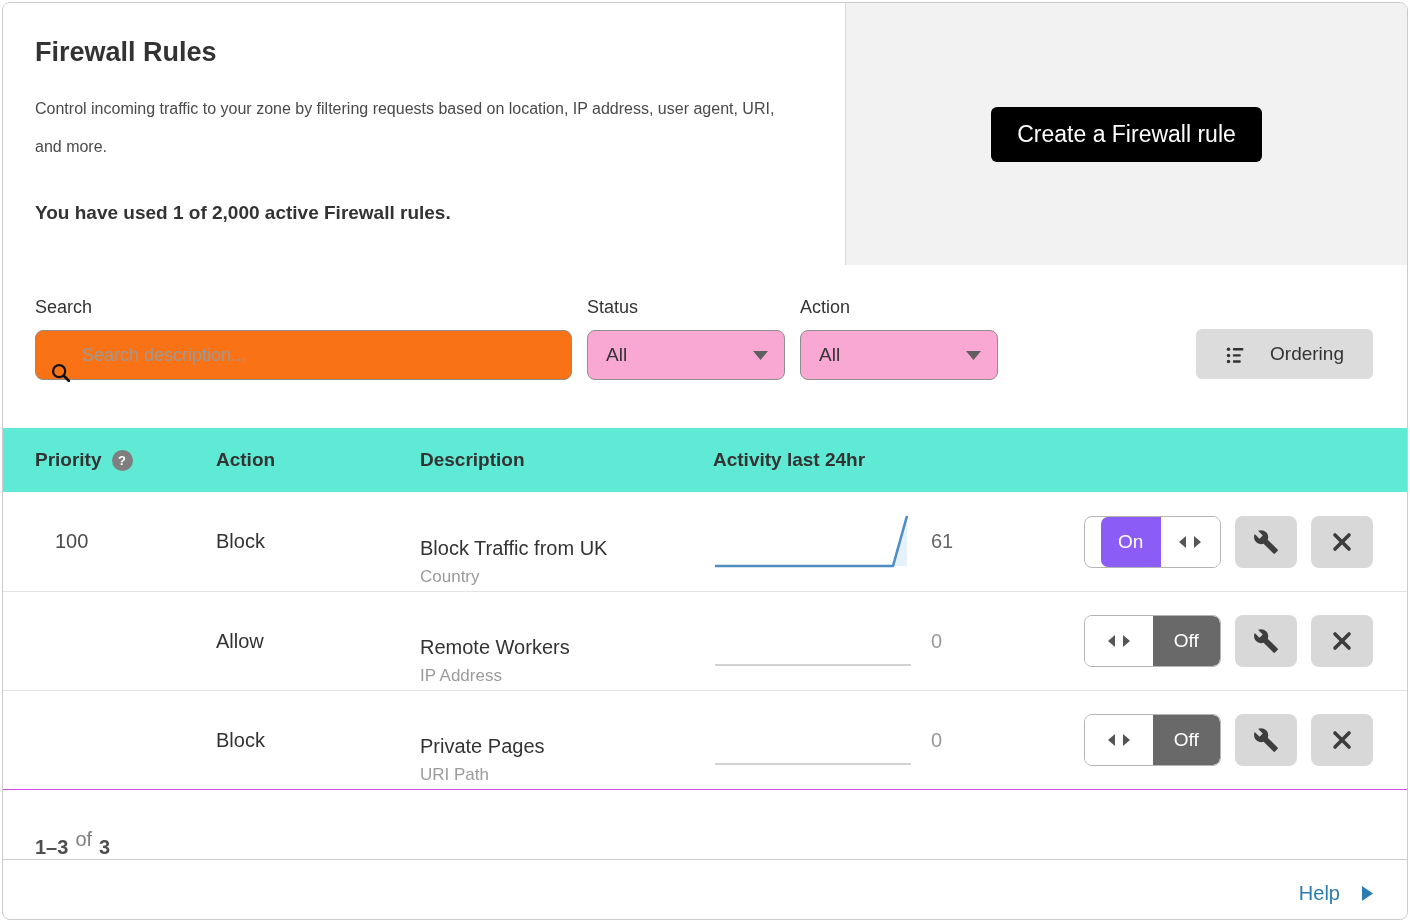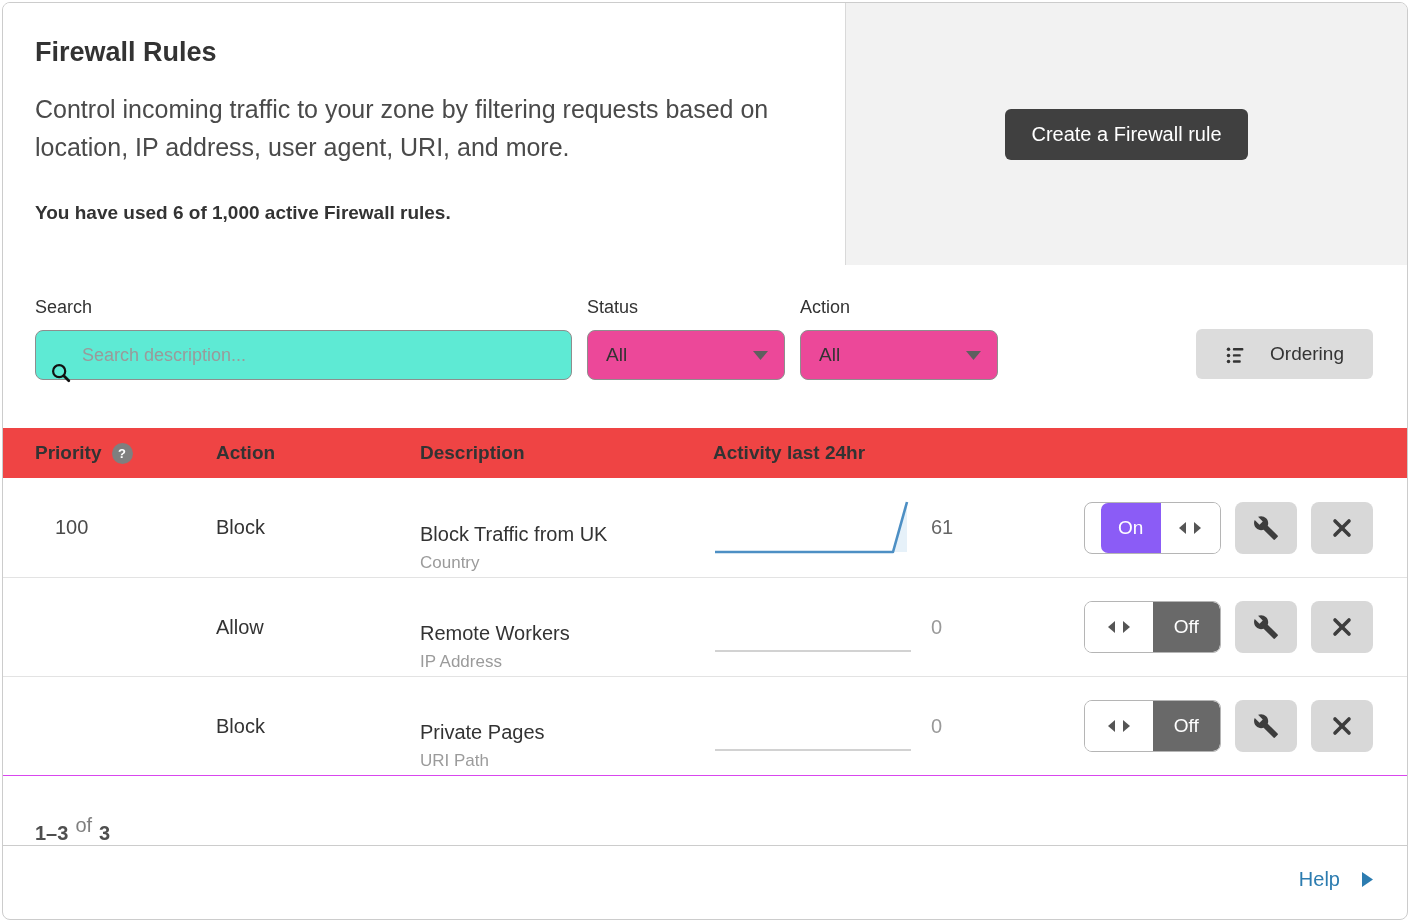--- a/index.html
+++ b/index.html
@@ -10,60 +10,60 @@
     overflow: hidden; background: #fff; color: #333;
   }
 
   
   .header { display: flex; height: 262px; }
   .header-left {
     flex: 0 0 843px; padding: 34px 40px 0 32px;
     border-right: 1px solid #d9d9d9; background: #fff;
   }
   .page-title { font-size: 27px; font-weight: bold; color: #333; margin-bottom: 22px; }
-  .page-desc { font-size: 25px; color: #4a4a4a; line-height: 38px; max-width: 770px; }
+  .page-desc { font-size: 16px; color: #4a4a4a; line-height: 38px; max-width: 770px; }
   .usage-note { font-size: 19px; font-weight: bold; color: #333; margin-top: 36px; }
   .header-right {
     flex: 1; background: #f2f2f2;
     display: flex; align-items: center; justify-content: center;
   }
   .create-btn {
-    background: #404040; color: #fff; border: none; border-radius: 6px;
-    font-size: 20px; padding: 14px 26px; cursor: pointer;
+    background: #000000; color: #fff; border: none; border-radius: 6px;
+    font-size: 23px; padding: 14px 26px; cursor: pointer;
     font-family: inherit;
   }
 
   
   .filters { position: relative; height: 163px; padding: 32px 34px 0 32px; background: #fff; }
   .filters-row { display: flex; gap: 15px; }
   .field-label { font-size: 18px; color: #333; margin-bottom: 12px; }
   .search-field { width: 537px; position: relative; }
   .search-input {
     width: 100%; height: 50px; border: 1px solid #8e8e8e; border-radius: 8px;
     padding: 0 14px 0 46px; font-size: 18px; color: #333; font-family: inherit;
-    background: #5eead4; outline: none;
+    background: #f97316; outline: none;
   }
   .search-input::placeholder { color: #9a9a9a; }
   .search-icon { position: absolute; left: 15px; top: 76px; transform: translateY(-50%); line-height: 0; }
   .select-field { width: 198px; }
   .select-box {
-    height: 50px; border: 1px solid #8e8e8e; border-radius: 8px; background: #ec4899;
+    height: 50px; border: 1px solid #8e8e8e; border-radius: 8px; background: #f9a8d4;
     display: flex; align-items: center; justify-content: space-between;
     padding: 0 16px 0 18px; font-size: 19px; color: #333; cursor: pointer;
   }
   .ordering-btn {
     position: absolute; right: 34px; top: 64px;
     width: 177px; height: 50px; background: #dcdcdc; border: none; border-radius: 6px;
     font-size: 19px; color: #333; cursor: pointer; font-family: inherit;
     display: flex; align-items: center; justify-content: center; gap: 24px;
   }
 
   
   .thead {
-    height: 50px; background: #ef4444;
+    height: 64px; background: #5eead4;
     display: grid; grid-template-columns: 181px 204px 293px 1fr;
     align-items: center; padding: 0 34px 0 32px;
     font-size: 19px; font-weight: bold; color: #333;
   }
   .th-priority { display: flex; align-items: center; gap: 10px; }
   .help-badge {
     width: 21px; height: 21px; border-radius: 50%; background: #7f7f7f; color: #fff;
     font-size: 13px; font-weight: bold; display: inline-flex;
     align-items: center; justify-content: center; cursor: pointer;
   }
@@ -107,21 +107,21 @@
 </style>
 </head>
 <body>
 
 <div class="card">
 
   <div class="header">
     <div class="header-left">
       <div class="page-title">Firewall Rules</div>
       <div class="page-desc">Control incoming traffic to your zone by filtering requests based on location, IP address, user agent, URI, and more.</div>
-      <div class="usage-note">You have used 6 of 1,000 active Firewall rules.</div>
+      <div class="usage-note">You have used 1 of 2,000 active Firewall rules.</div>
     </div>
     <div class="header-right">
       <button class="create-btn">Create a Firewall rule</button>
     </div>
   </div>
 
   <div class="filters">
     <div class="filters-row">
       <div class="search-field">
         <div class="field-label">Search</div>

